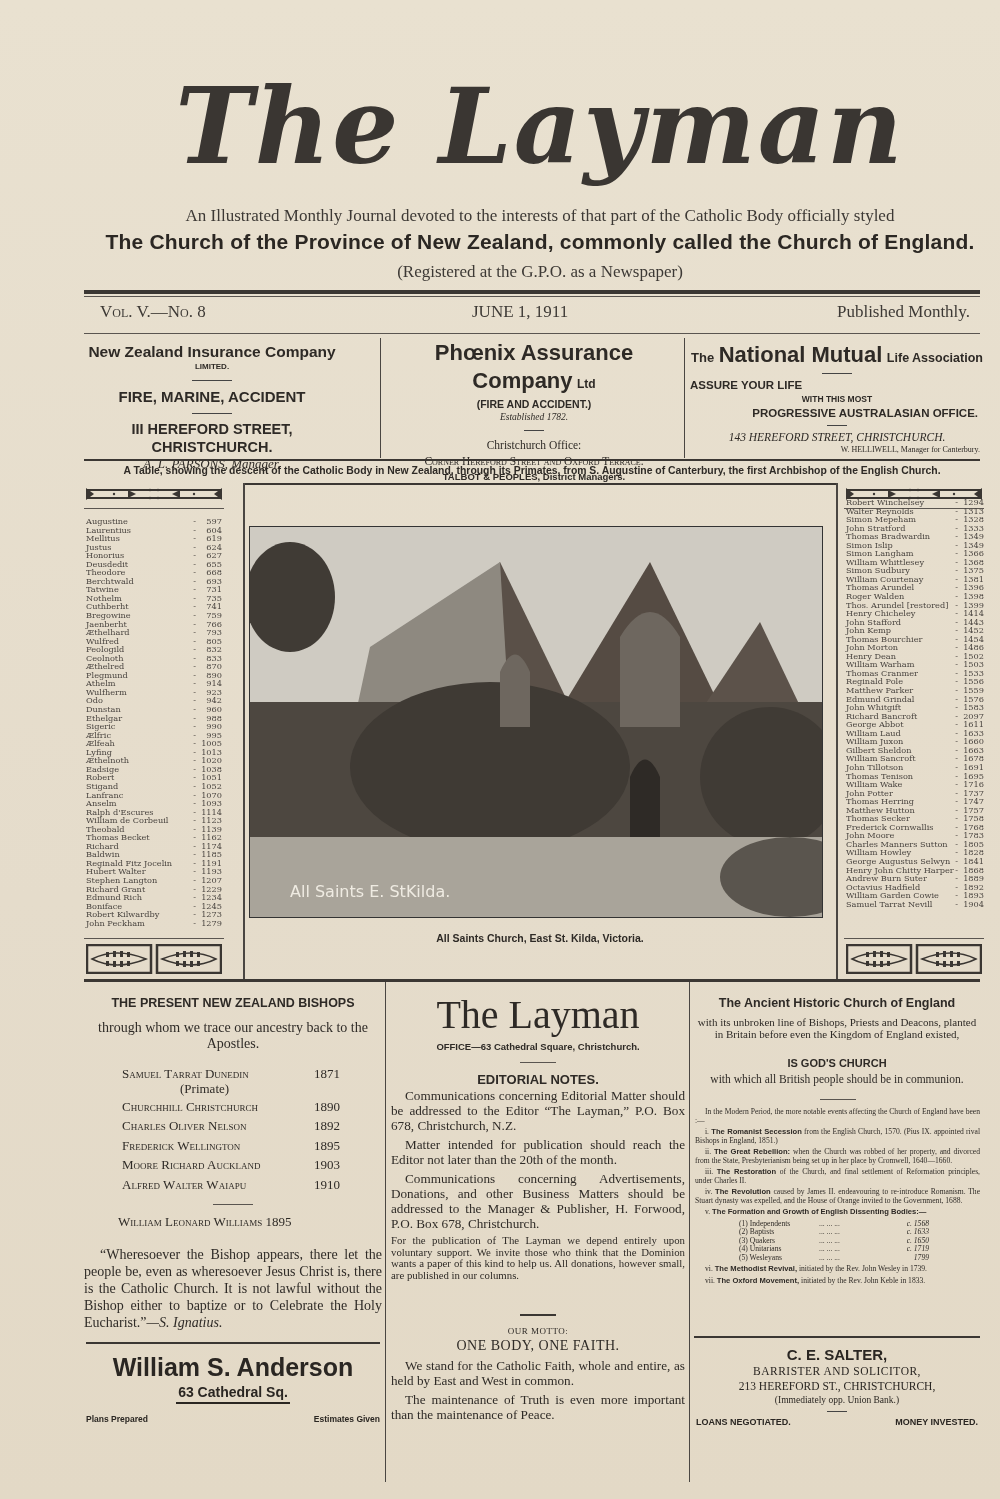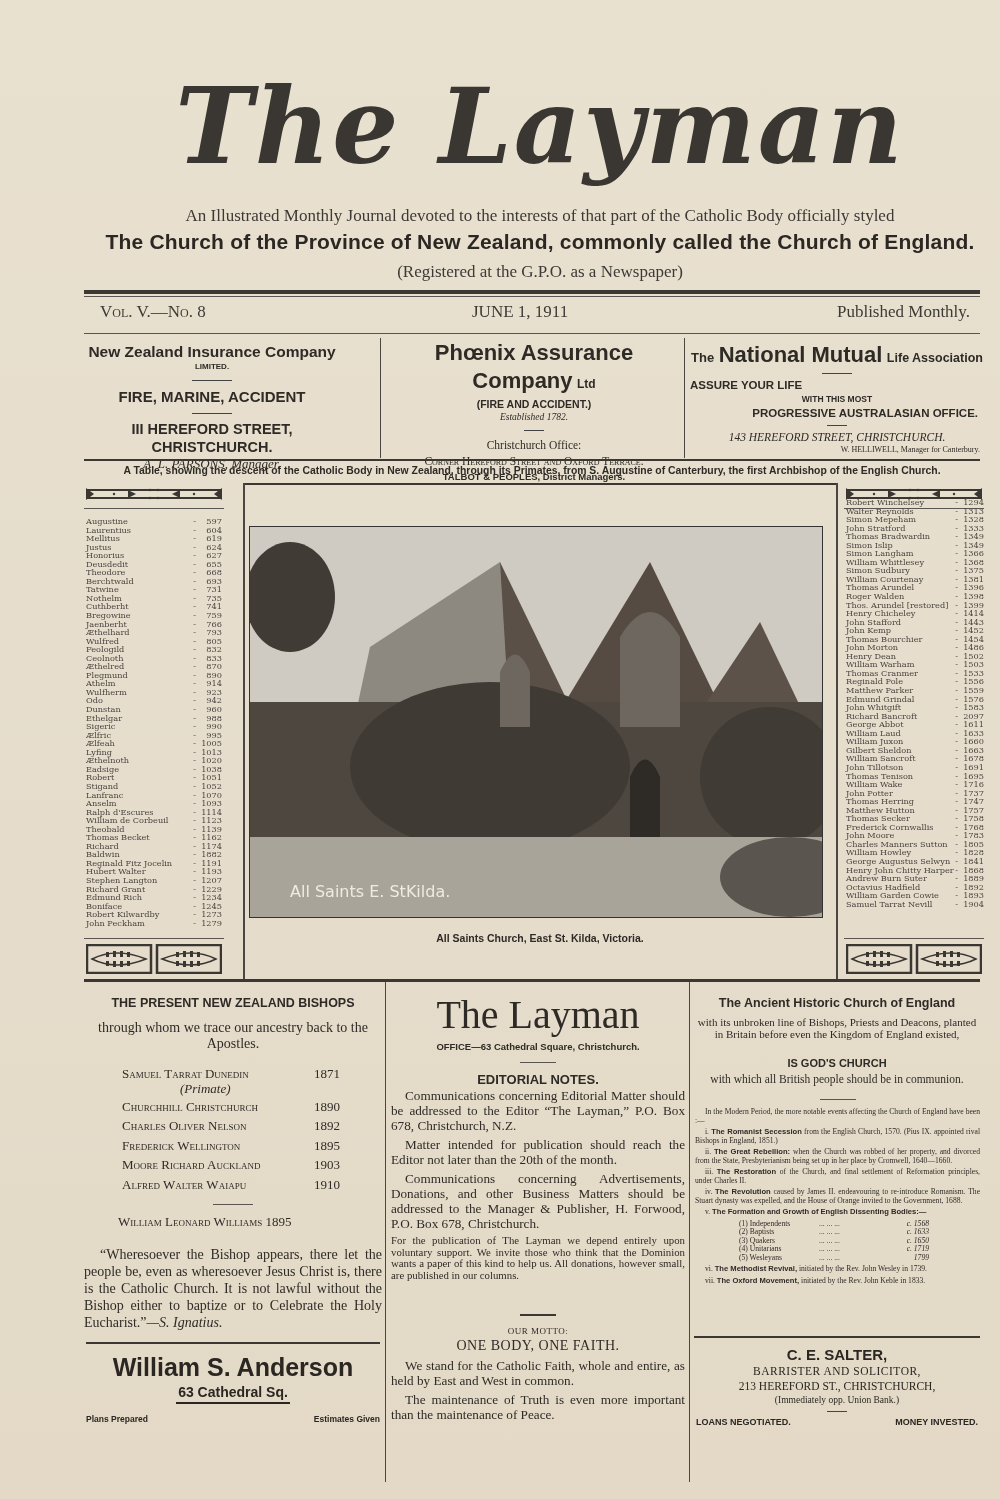--- a/index.html
+++ b/index.html
@@ -160,21 +160,21 @@
       <div class="row"><span>Eadsige</span><span class="dash" style="right: 26px;">-</span><span class="yr">1038</span></div>
       <div class="row"><span>Robert</span><span class="dash" style="right: 26px;">-</span><span class="yr">1051</span></div>
       <div class="row"><span>Stigand</span><span class="dash" style="right: 26px;">-</span><span class="yr">1052</span></div>
       <div class="row"><span>Lanfranc</span><span class="dash" style="right: 26px;">-</span><span class="yr">1070</span></div>
       <div class="row"><span>Anselm</span><span class="dash" style="right: 26px;">-</span><span class="yr">1093</span></div>
       <div class="row"><span>Ralph d'Escures</span><span class="dash" style="right: 26px;">-</span><span class="yr">1114</span></div>
       <div class="row"><span>William de Corbeuil</span><span class="dash" style="right: 26px;">-</span><span class="yr">1123</span></div>
       <div class="row"><span>Theobald</span><span class="dash" style="right: 26px;">-</span><span class="yr">1139</span></div>
       <div class="row"><span>Thomas Becket</span><span class="dash" style="right: 26px;">-</span><span class="yr">1162</span></div>
       <div class="row"><span>Richard</span><span class="dash" style="right: 26px;">-</span><span class="yr">1174</span></div>
-      <div class="row"><span>Baldwin</span><span class="dash" style="right: 26px;">-</span><span class="yr">1882</span></div>
+      <div class="row"><span>Baldwin</span><span class="dash" style="right: 26px;">-</span><span class="yr">1185</span></div>
       <div class="row"><span>Reginald Fitz Jocelin</span><span class="dash" style="right: 26px;">-</span><span class="yr">1191</span></div>
       <div class="row"><span>Hubert Walter</span><span class="dash" style="right: 26px;">-</span><span class="yr">1193</span></div>
       <div class="row"><span>Stephen Langton</span><span class="dash" style="right: 26px;">-</span><span class="yr">1207</span></div>
       <div class="row"><span>Richard Grant</span><span class="dash" style="right: 26px;">-</span><span class="yr">1229</span></div>
       <div class="row"><span>Edmund Rich</span><span class="dash" style="right: 26px;">-</span><span class="yr">1234</span></div>
       <div class="row"><span>Boniface</span><span class="dash" style="right: 26px;">-</span><span class="yr">1245</span></div>
       <div class="row"><span>Robert Kilwardby</span><span class="dash" style="right: 26px;">-</span><span class="yr">1273</span></div>
       <div class="row"><span>John Peckham</span><span class="dash" style="right: 26px;">-</span><span class="yr">1279</span></div>
     </div>
 
@@ -308,21 +308,21 @@
 
   <div class="abs rule-thick" style="left:44px;top:979px;width:896px;height:3px;"></div>
 
   <div class="abs vline" style="left:345px;top:982px;height:500px;"></div>
   <div class="abs vline" style="left:649px;top:982px;height:500px;"></div>
 
   <div class="abs" style="left:44px;top:996px;width:298px;text-align:center;font-family:'Liberation Sans',sans-serif;font-weight:bold;font-size:12.5px;color:#2e2a26;">THE PRESENT NEW ZEALAND BISHOPS</div>
   <div class="abs col" style="left:44px;top:1020px;width:298px;text-align:center;font-size:14px;line-height:16px;">through whom we trace our ancestry back to the Apostles.</div>
   <div class="abs col" style="left:82px;top:1064px;width:230px;font-size:13px;" id="bishops-list">
       <div style="position: relative; line-height: 19.5px;"><span class="sc">Samuel Tarrat Dunedin</span><span style="position: absolute; left: 192px;">1871</span></div>
-      <div style="padding-left: 58px; line-height: 16px; margin-top: -3px; font-style: italic;">(Primate)</div>
+      <div style="padding-left: 58px; line-height: 16px; margin-top: -3px;">(Primate)</div>
       <div style="position: relative; line-height: 19.5px;"><span class="sc">Churchhill Christchurch</span><span style="position: absolute; left: 192px;">1890</span></div>
       <div style="position: relative; line-height: 19.5px;"><span class="sc">Charles Oliver Nelson</span><span style="position: absolute; left: 192px;">1892</span></div>
       <div style="position: relative; line-height: 19.5px;"><span class="sc">Frederick Wellington</span><span style="position: absolute; left: 192px;">1895</span></div>
       <div style="position: relative; line-height: 19.5px;"><span class="sc">Moore Richard Auckland</span><span style="position: absolute; left: 192px;">1903</span></div>
       <div style="position: relative; line-height: 19.5px;"><span class="sc">Alfred Walter Waiapu</span><span style="position: absolute; left: 192px;">1910</span></div>
     </div>
   <div class="abs rule-thin" style="left:173px;top:1204px;width:40px;height:1px;"></div>
   <div class="abs col" style="left:78px;top:1214px;width:250px;font-size:13px;">
     <span class="sc">William Leonard Williams</span>
     <span>1895</span>

